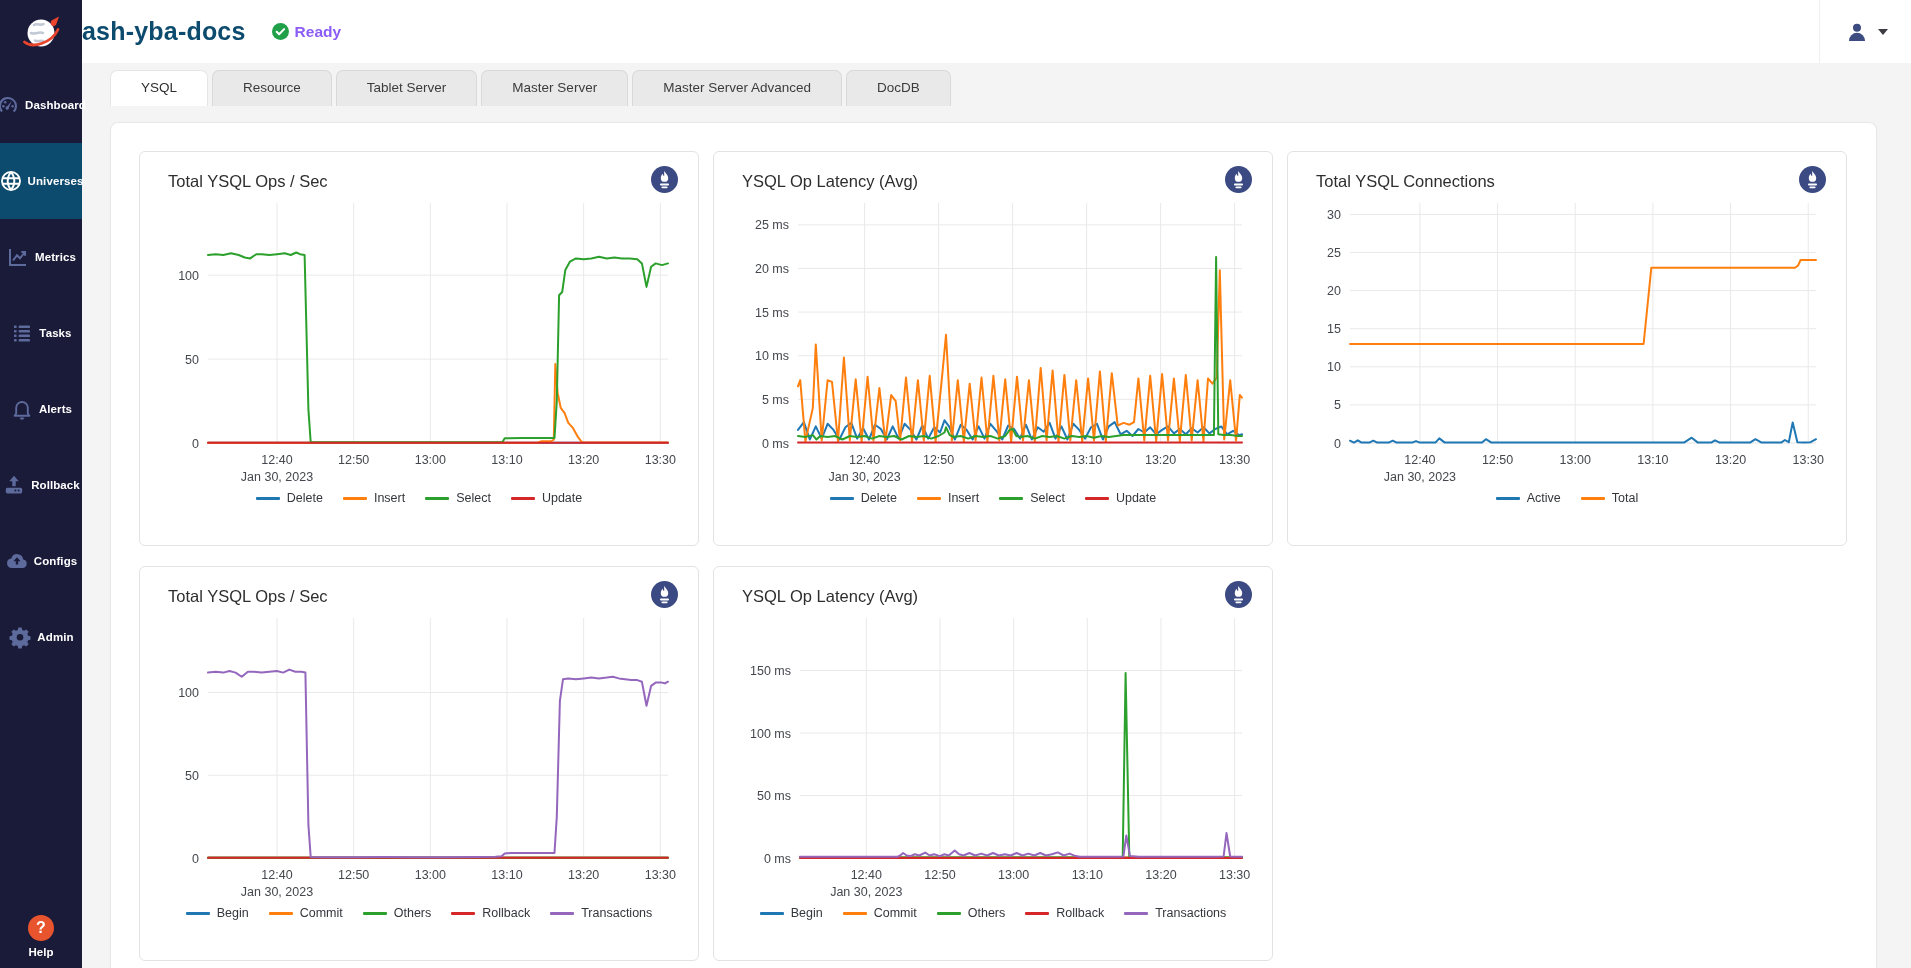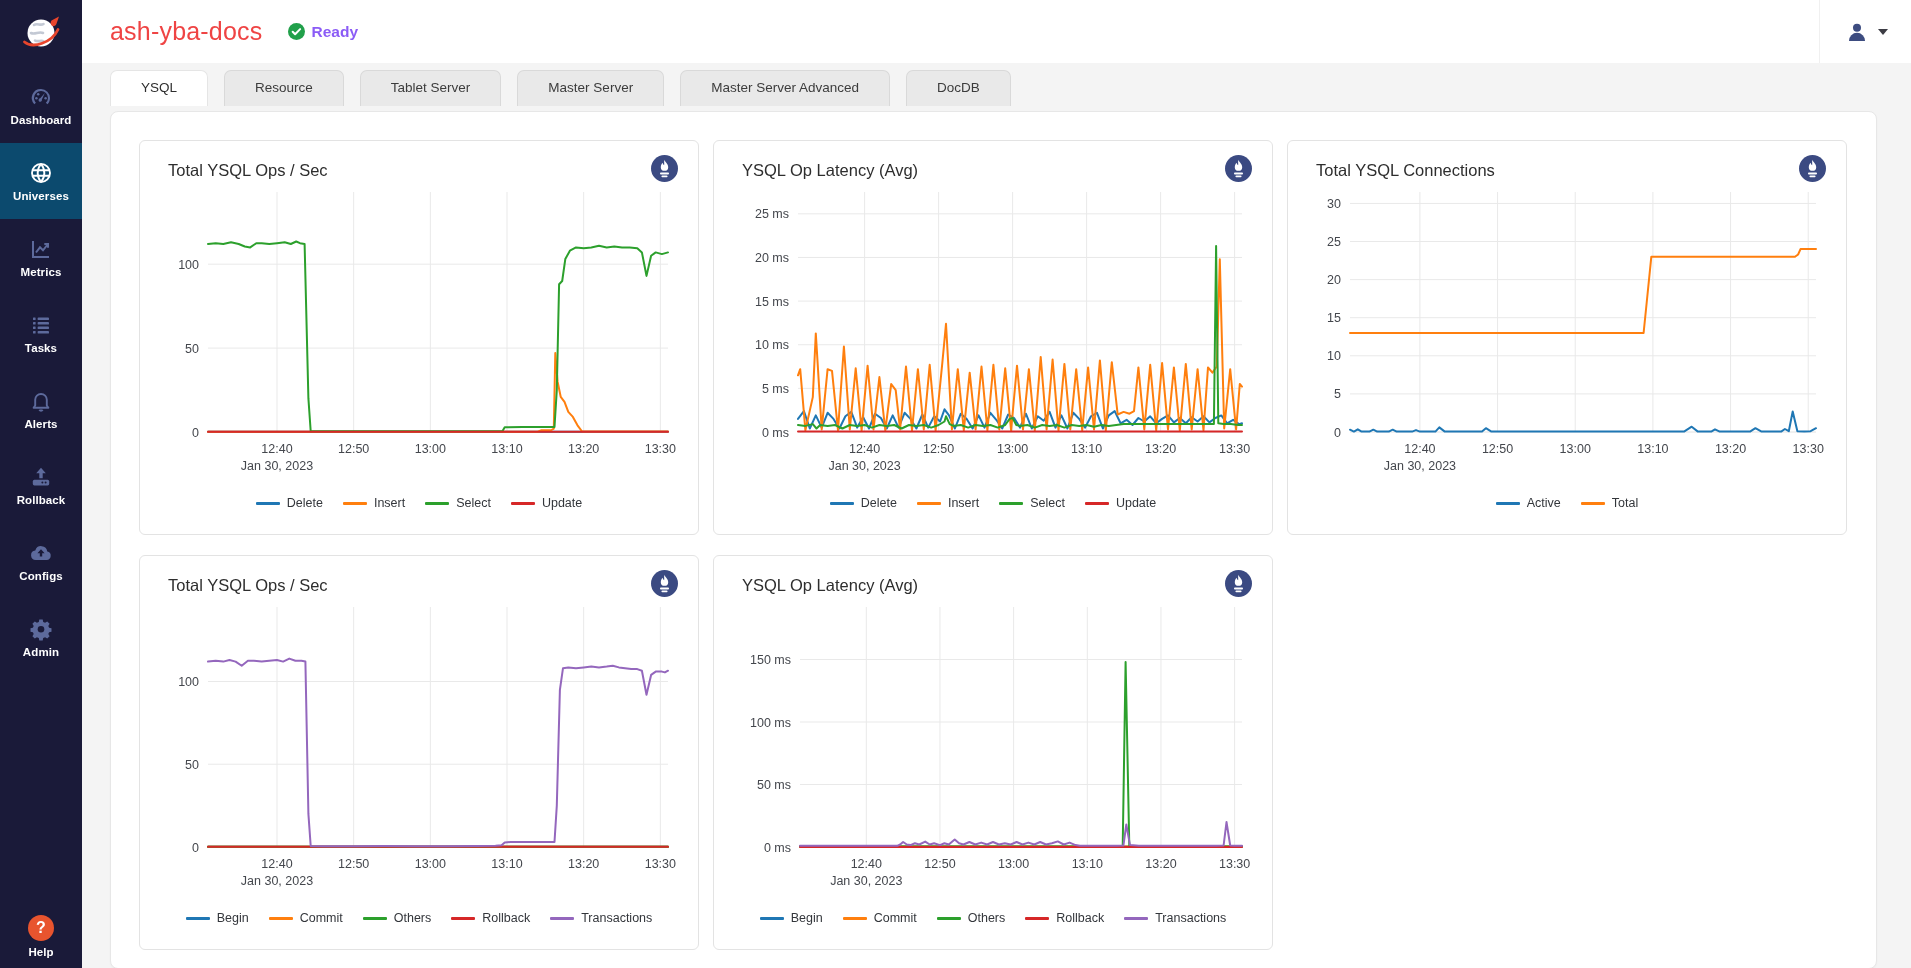--- a/index.html
+++ b/index.html
@@ -2,52 +2,52 @@
 <html><head>
 <meta charset="utf-8">
 <style>
   * { box-sizing: border-box; margin: 0; padding: 0; }
   html,body { width:1911px; height:968px; overflow:hidden; font-family:"Liberation Sans",sans-serif; background:#f4f4f4; }
 
   
   .sidebar { position:fixed; left:0; top:0; width:82px; height:968px; background:#1a1a39; z-index:50; display:flex; flex-direction:column; }
   .logo { height:67px; display:flex; align-items:center; justify-content:center; }
   .nav { display:flex; flex-direction:column; }
-  .nav-item { height:76px; display:flex; flex-direction:column; align-items:center; justify-content:center; gap:5px; cursor:pointer; color:#5d6a9c; }
+  .nav-item { height:76px; display:flex; flex-direction:row; align-items:center; justify-content:center; gap:5px; cursor:pointer; color:#5d6a9c; }
   .nav-item.active { background:#0c4a6e; color:#ffffff; }
   .nav-item .ic { width:24px; height:24px; display:block; }
   .nav-item .lbl { font-size:11.5px; font-weight:700; color:#ffffff; letter-spacing:.1px; }
   .help-item { position:absolute; bottom:10px; left:0; width:82px; display:flex; flex-direction:column; align-items:center; gap:5px; cursor:pointer; }
   .help-badge { width:26px; height:26px; border-radius:50%; background:#e8542e; color:#fff; font-weight:700; font-size:16px; display:flex; align-items:center; justify-content:center; }
   .help-item .lbl { font-size:11.5px; font-weight:700; color:#fff; }
 
   
   .header { position:fixed; left:82px; top:0; right:0; height:63px; background:#fff; display:flex; align-items:center; z-index:40; }
-  .header h1 { font-size:25px; font-weight:400; color:#ef4444; margin-left:28px; letter-spacing:.2px; }
+  .header h1 { font-size:25px; font-weight:700; color:#0c4a6e; letter-spacing:.2px; }
   .status { display:flex; align-items:center; gap:6px; margin-left:26px; }
   .status .txt { color:#8b5cf6; font-size:15.5px; font-weight:700; }
   .header .spacer { flex:1; }
   .user-box { height:63px; width:92px; border-left:1px solid #f0f0f0; display:flex; align-items:center; justify-content:center; gap:8px; cursor:pointer; }
   .caret { width:0; height:0; border-left:5px solid transparent; border-right:5px solid transparent; border-top:6px solid #3c3c44; }
 
   
   .content { position:absolute; left:82px; top:63px; right:0; bottom:0; background:#f4f4f4; }
-  .tabs { display:flex; gap:16px; padding:7px 0 6px 28px; position:relative; z-index:5; }
+  .tabs { display:flex; gap:4px; padding:7px 0 17px 28px; position:relative; z-index:5; }
   .tab { height:36px; line-height:34px; padding:0 30px; background:#e9e9e9; border:1px solid #d9d9d9; border-bottom:none; border-radius:7px 7px 0 0; font-size:13.5px; color:#3c3c3c; cursor:pointer; }
   .tab.active { background:#fff; border-color:#e5e5e5; color:#2e2e2e; position:relative; z-index:6; }
   .card { margin:0 34px 0 28px; background:#fff; border:1px solid #e7e7e7; border-radius:8px; height:858px; margin-top:-1px; padding:28px; box-shadow:0 1px 2px rgba(0,0,0,.03); }
   .grid { display:grid; grid-template-columns:repeat(3,560px); column-gap:14px; row-gap:20px; }
 
   
   .panel { width:560px; height:395px; background:#fff; border:1px solid #e3e3e3; border-radius:6px; padding:16px 22px 14px 22px; position:relative; }
   .panel-title { font-size:16.5px; font-weight:400; color:#2e2e2e; padding-left:6px; padding-top:4px; }
   .prom { position:absolute; right:20px; top:14px; width:27px; height:27px; cursor:pointer; }
   .chart-svg { display:block; margin-top:4px; }
   .tick { font-size:12.5px; fill:#44474d; }
-  .legend { display:flex; justify-content:center; align-items:center; gap:20px; margin-top:16px; }
+  .legend { display:flex; justify-content:center; align-items:center; gap:20px; margin-top:0px; }
   .legend-item { display:flex; align-items:center; gap:7px; cursor:pointer; }
   .legend-item .sw { width:24px; height:3px; border-radius:1px; display:inline-block; }
   .legend-item .lg { font-size:12.5px; color:#33363b; }
 </style>
 </head>
 <body>
 
 <div class="sidebar">
   <div class="logo">
     <svg width="46" height="46" viewBox="0 0 46 46">

